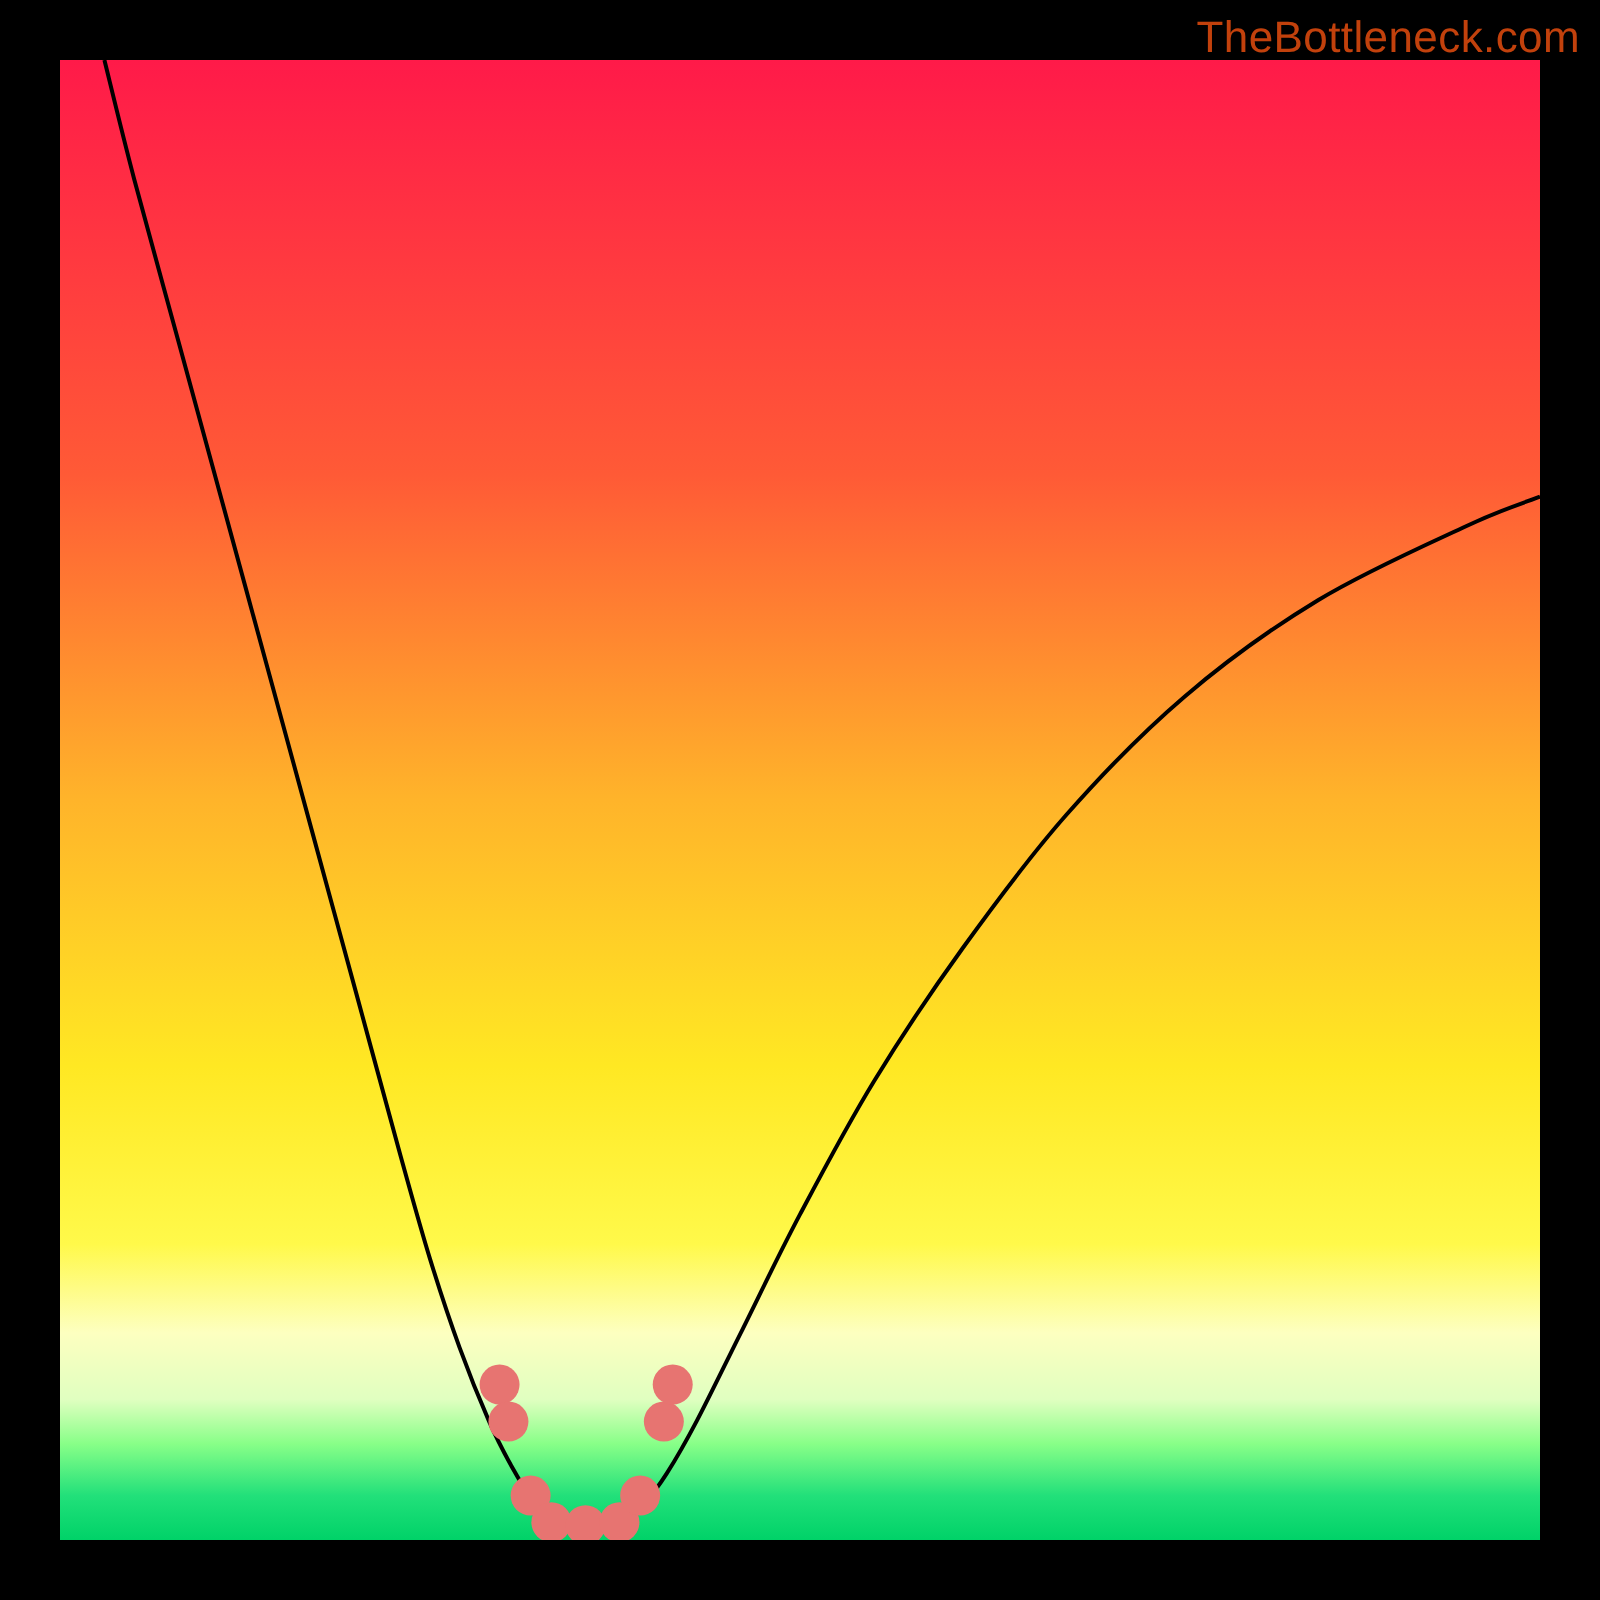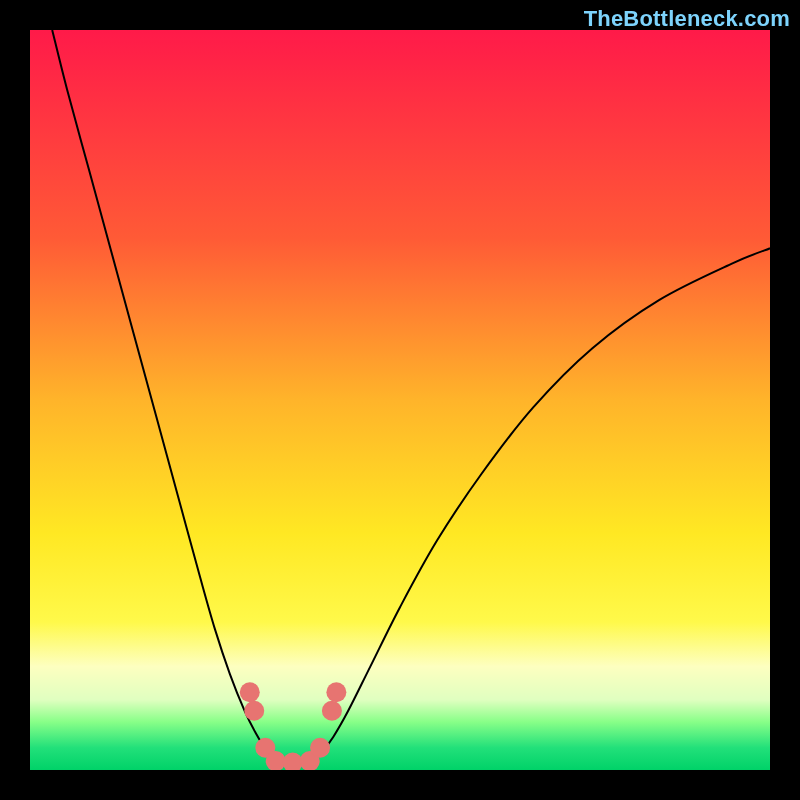--- a/index.html
+++ b/index.html
@@ -23,23 +23,23 @@
     position: absolute;
     left: 0;
     top: 0;
     width: 740px;
     height: 740px;
   }
   .watermark {
     position: absolute;
     top: 6px;
     right: 10px;
-    color: #7dd3fc;
+    color: #c2410c;
     font-size: 22px;
-    font-weight: 700;
+    font-weight: 400;
     letter-spacing: 0.2px;
     user-select: none;
   }
 </style>
 </head>
 <body>
 
 <div class="frame">
   <svg class="plot" viewBox="0 0 740 740" preserveAspectRatio="none">
     <defs>

